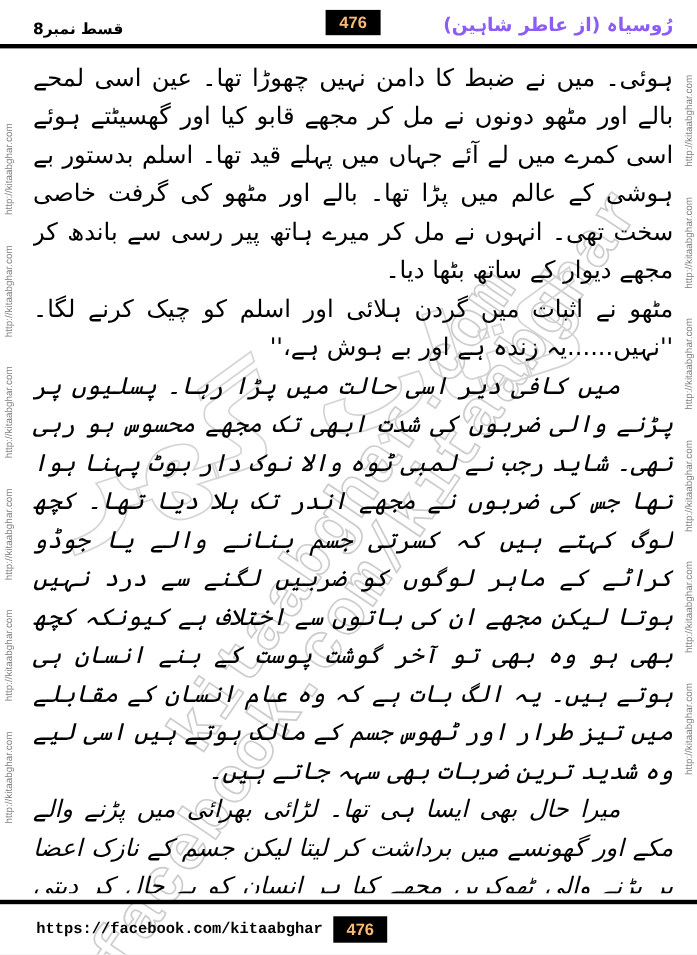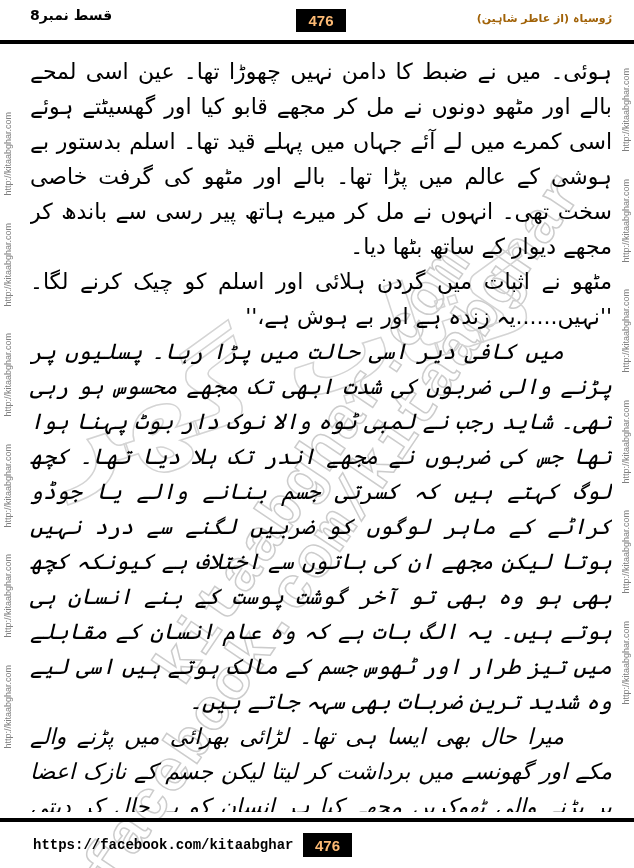--- a/index.html
+++ b/index.html
@@ -2,22 +2,22 @@
 <html lang="ur"><head>
 <meta charset="utf-8">
 <style>
   html,body{margin:0;padding:0;background:#e8e8e8;}
   .page{
     position:relative;width:634px;height:868px;background:#ffffff;
     overflow:hidden;margin:0 auto;
     font-family:"DejaVu Sans",sans-serif;
   }
   
-  .hdr-left{position:absolute;top:7px;left:30px;font-size:14px;font-weight:700;direction:rtl;color:#000;z-index:3;}
-  .hdr-title{position:absolute;top:12px;right:22px;font-size:11px;font-weight:700;direction:rtl;color:#a16207;z-index:3;}
+  .hdr-left{position:absolute;top:19px;left:30px;font-size:14px;font-weight:700;direction:rtl;color:#000;z-index:3;}
+  .hdr-title{position:absolute;top:12px;right:22px;font-size:17px;font-weight:700;direction:rtl;color:#8b5cf6;z-index:3;}
   .page-badge{
     position:absolute;background:#000;color:#fdba74;font-family:"Liberation Sans",sans-serif;
     font-weight:700;font-size:15px;display:flex;align-items:center;justify-content:center;z-index:3;
   }
   .badge-top{left:296px;top:9px;width:50px;height:23px;}
   .badge-bottom{left:303px;top:833px;width:49px;height:24px;}
   .rule{position:absolute;left:0;width:634px;height:4px;background:#000;z-index:3;}
   .rule-top{top:40px;}
   .rule-bottom{top:818px;}
   

